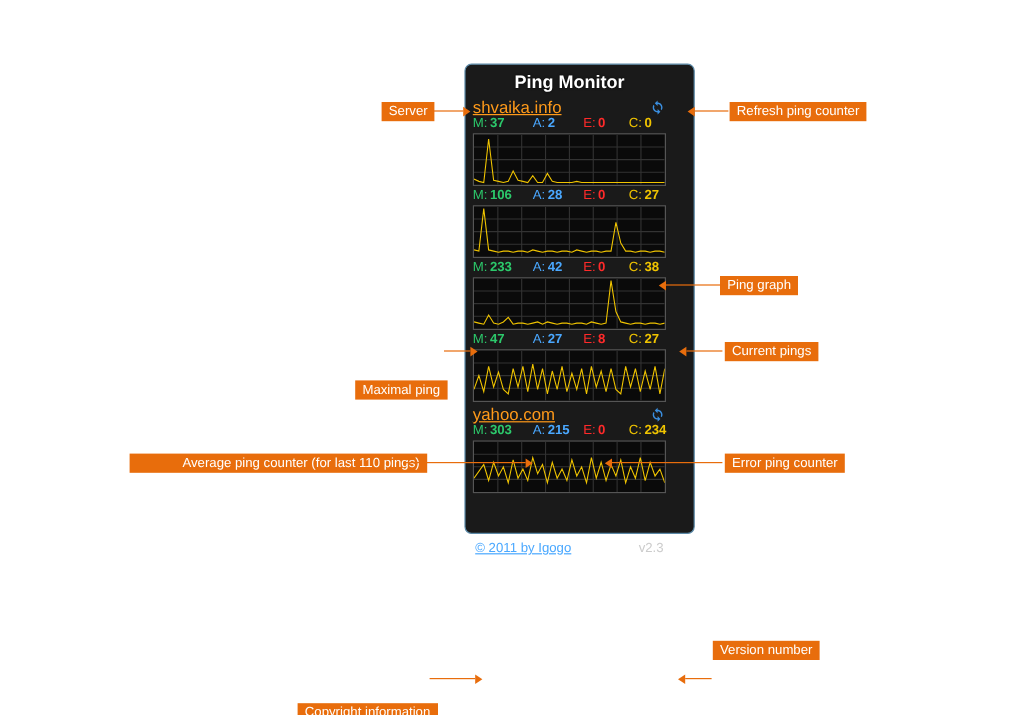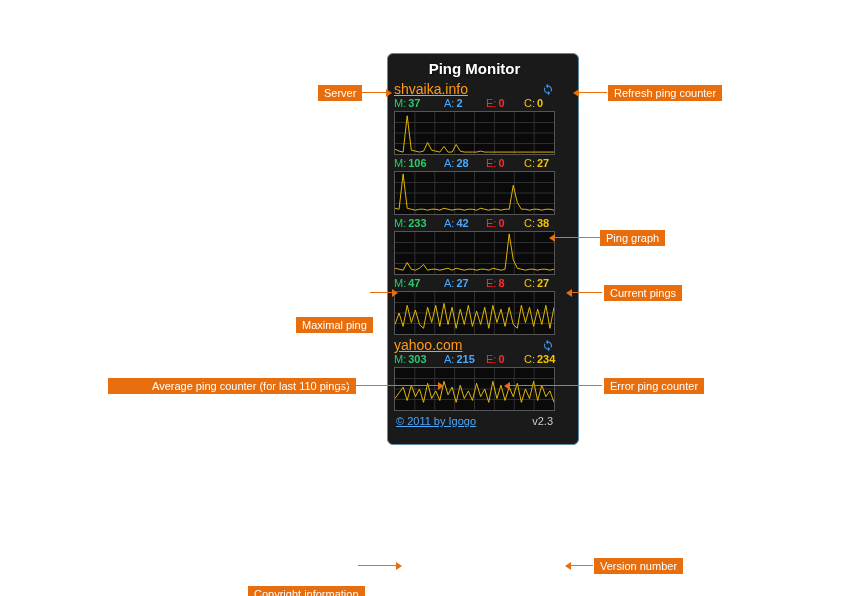--- a/index.html
+++ b/index.html
@@ -55,21 +55,21 @@
   }
   .graph svg { position:absolute; inset:0; width:100%; height:100%; }
   .grid-line { stroke:#333; stroke-width:1; }
   .plot-line { stroke:#f0c400; stroke-width:1; fill:none; }
   .footer {
     display: flex; justify-content: space-between; align-items:flex-end;
     padding: 2px 4px 0 4px;
     font-size: 11px;
   }
   .copyright { color:#4aa8ff; text-decoration: underline; cursor:pointer; }
-  .version { color:#ccc; }
+  .version { color:#ccc;margin-top:36px; }
 
   
   .callout {
     position: absolute;
     background: #e86d0c;
     color: #fff;
     font-size: 11px;
     padding: 2px 6px;
     white-space: nowrap;
     display: flex;
@@ -335,16 +335,16 @@
 <div class="callout" style="top:285px; left:604px;">
     <span>Current pings</span>
   </div>
 <div class="arrow pt-left" style="top:292px; left:572px; width:30px;"></div>
 
 <div class="callout" style="top:378px; left:604px;">
     <span>Error ping counter</span>
   </div>
 <div class="arrow pt-left" style="top:385px; left:510px; width:92px;"></div>
 
-<div class="callout" style="top:558px; left:594px;">
+<div class="callout" style="top:534px; left:594px;">
     <span>Version number</span>
   </div>
 <div class="arrow pt-left" style="top:565px; left:571px; width:22px;"></div>
 
 </body></html>

